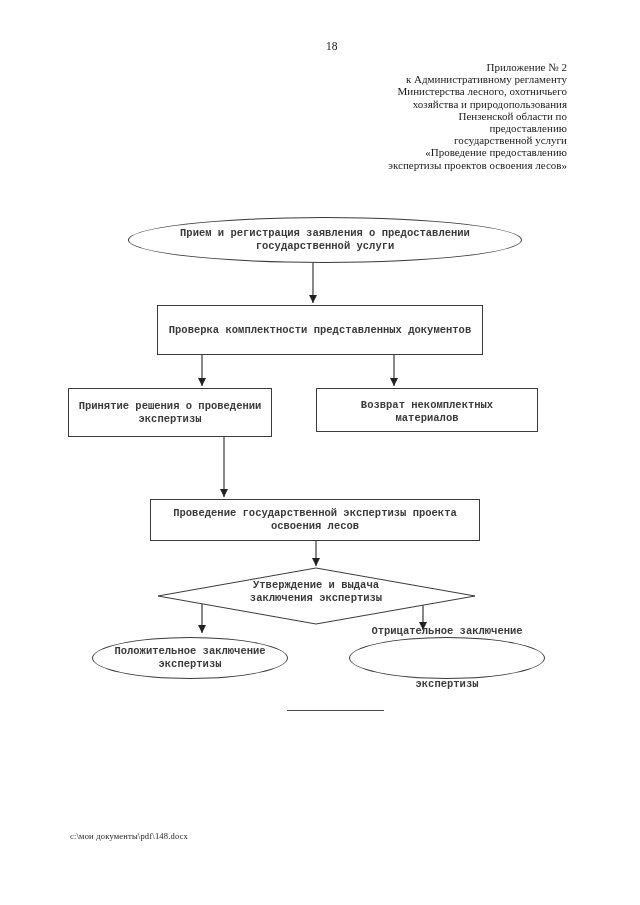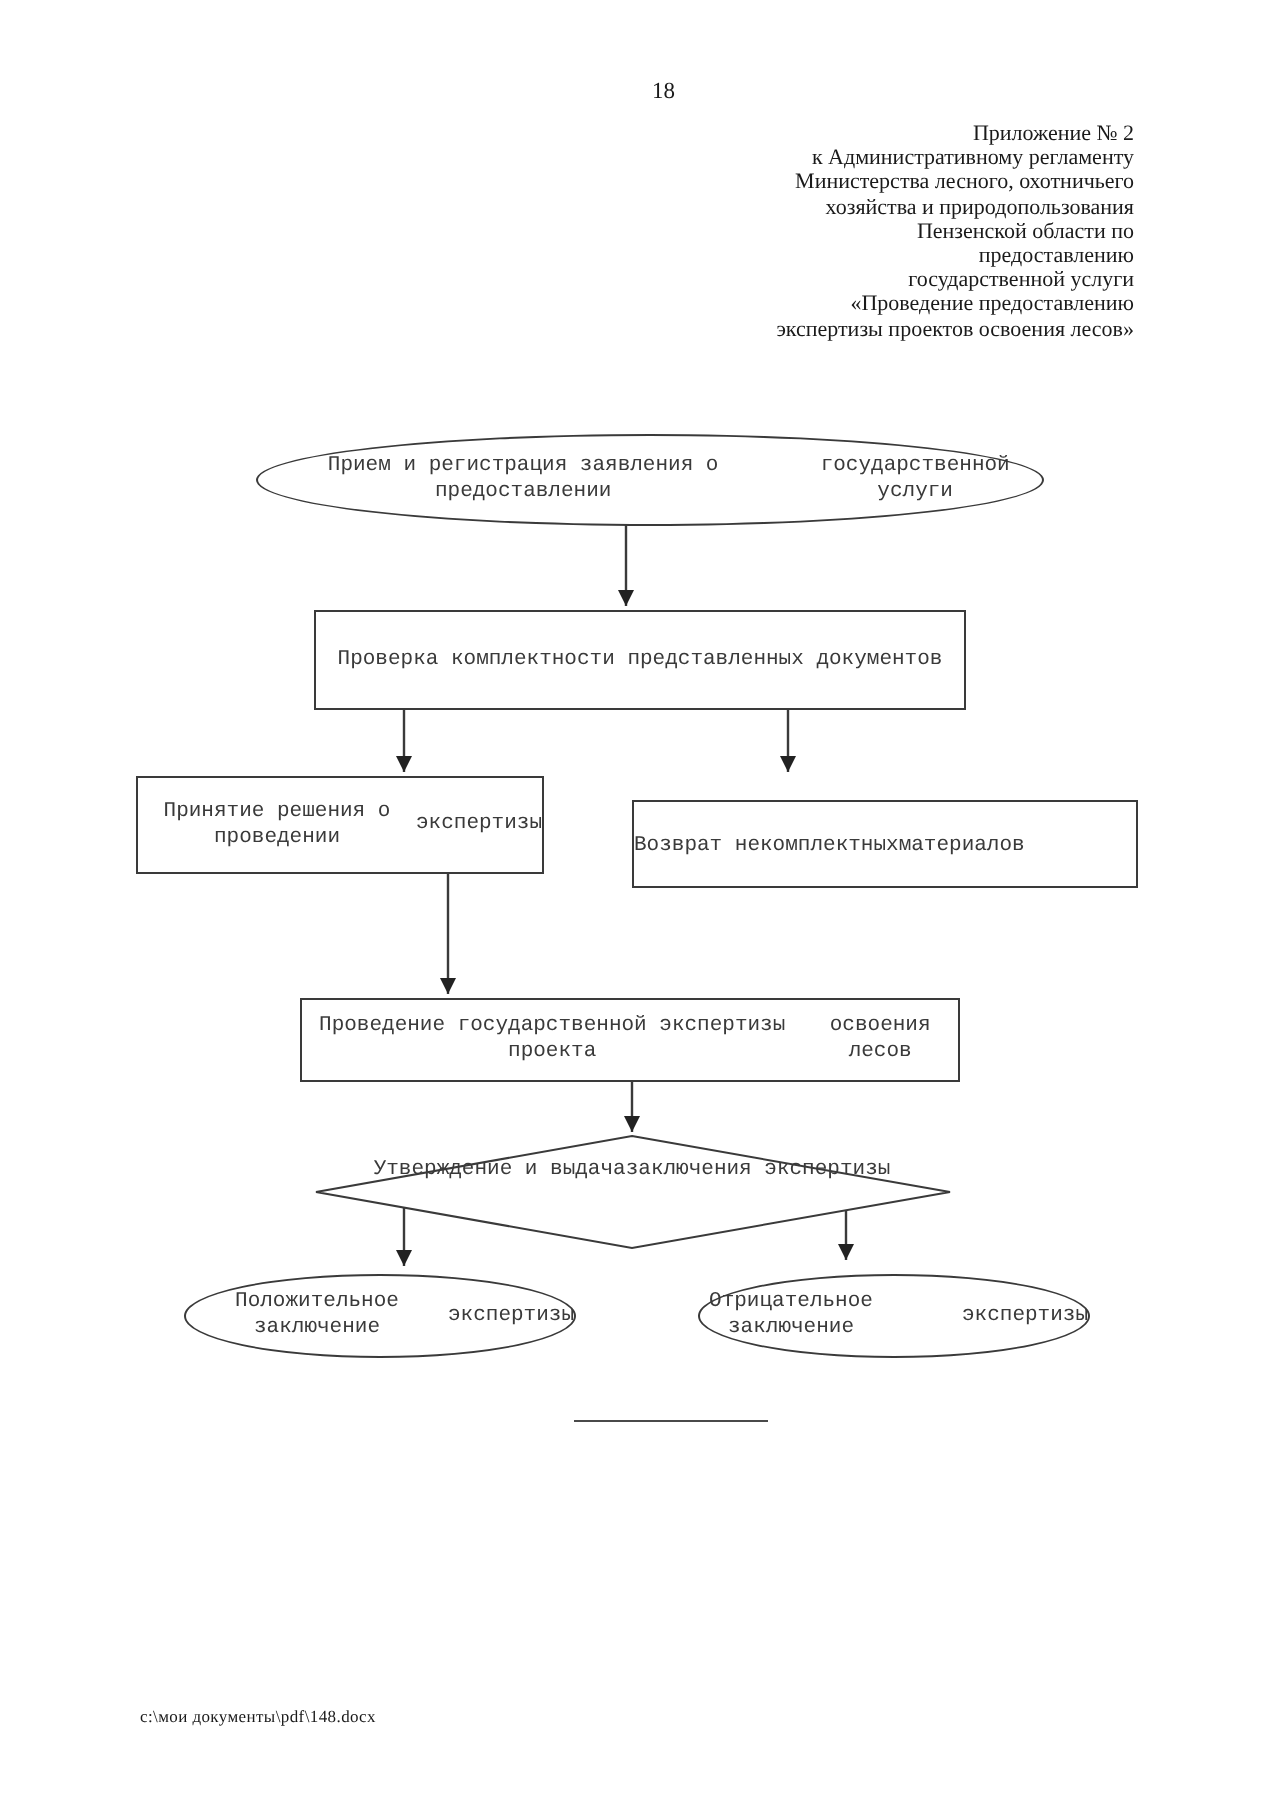--- a/index.html
+++ b/index.html
@@ -26,44 +26,45 @@
   }
   .doc-title {
     position: absolute; top: 187px; left: 70px; width: 500px;
     text-align: center; font-weight: bold;
     font-size: 10.5px; line-height: 11px; color: #111111;
     letter-spacing: 0.2px;
   }
   .connectors { position: absolute; left: 0; top: 0; }
   .node {
     position: absolute;
-    display: flex; flex-direction: row;
+    display: flex; flex-direction: column;
     justify-content: center; align-items: center;
     font-family: "Liberation Mono", "DejaVu Sans Mono", monospace;
     font-size: 10.5px; line-height: 13px;
     color: #3a3a3a; text-align: center;
     background: #ffffff;
+    font-weight: bold;
   }
   .rect { border: 1px solid #3a3a3a; }
   .oval { border: 1px solid #3a3a3a; border-radius: 50%; }
   .node-start    { left: 128px; top: 217px; width: 394px; height: 46px; }
   .node-check    { left: 157px; top: 305px; width: 326px; height: 50px; }
   .node-decide   { left:  68px; top: 388px; width: 204px; height: 49px; }
-  .node-return   { left: 316px; top: 388px; width: 253px; height: 44px;
-                   justify-content: flex-start; padding-top: 3px; margin-top: 12px; }
+  .node-return   { left: 316px; top: 388px; width: 222px; height: 44px;
+                   justify-content: center; padding-top: 3px; }
   .node-conduct  { left: 150px; top: 499px; width: 330px; height: 42px; }
   .node-approval { left: 166px; top: 579px; width: 300px; background: transparent; }
   .node-positive { left:  92px; top: 637px; width: 196px; height: 42px; }
   .node-negative { left: 349px; top: 637px; width: 196px; height: 42px; gap: 40px; }
   .separator {
     position: absolute; top: 710px; left: 287px;
     width: 97px; height: 1px; background: #4a4a4a;
   }
   .footer {
-    position: absolute; top: 853px; left: 70px;
+    position: absolute; top: 831px; left: 70px;
     font-size: 8.5px; color: #1a1a1a; letter-spacing: 0.2px;
   }
 </style>
 </head>
 <body>
 
 <div class="page">
 
   <div class="page-number">18</div>
 

